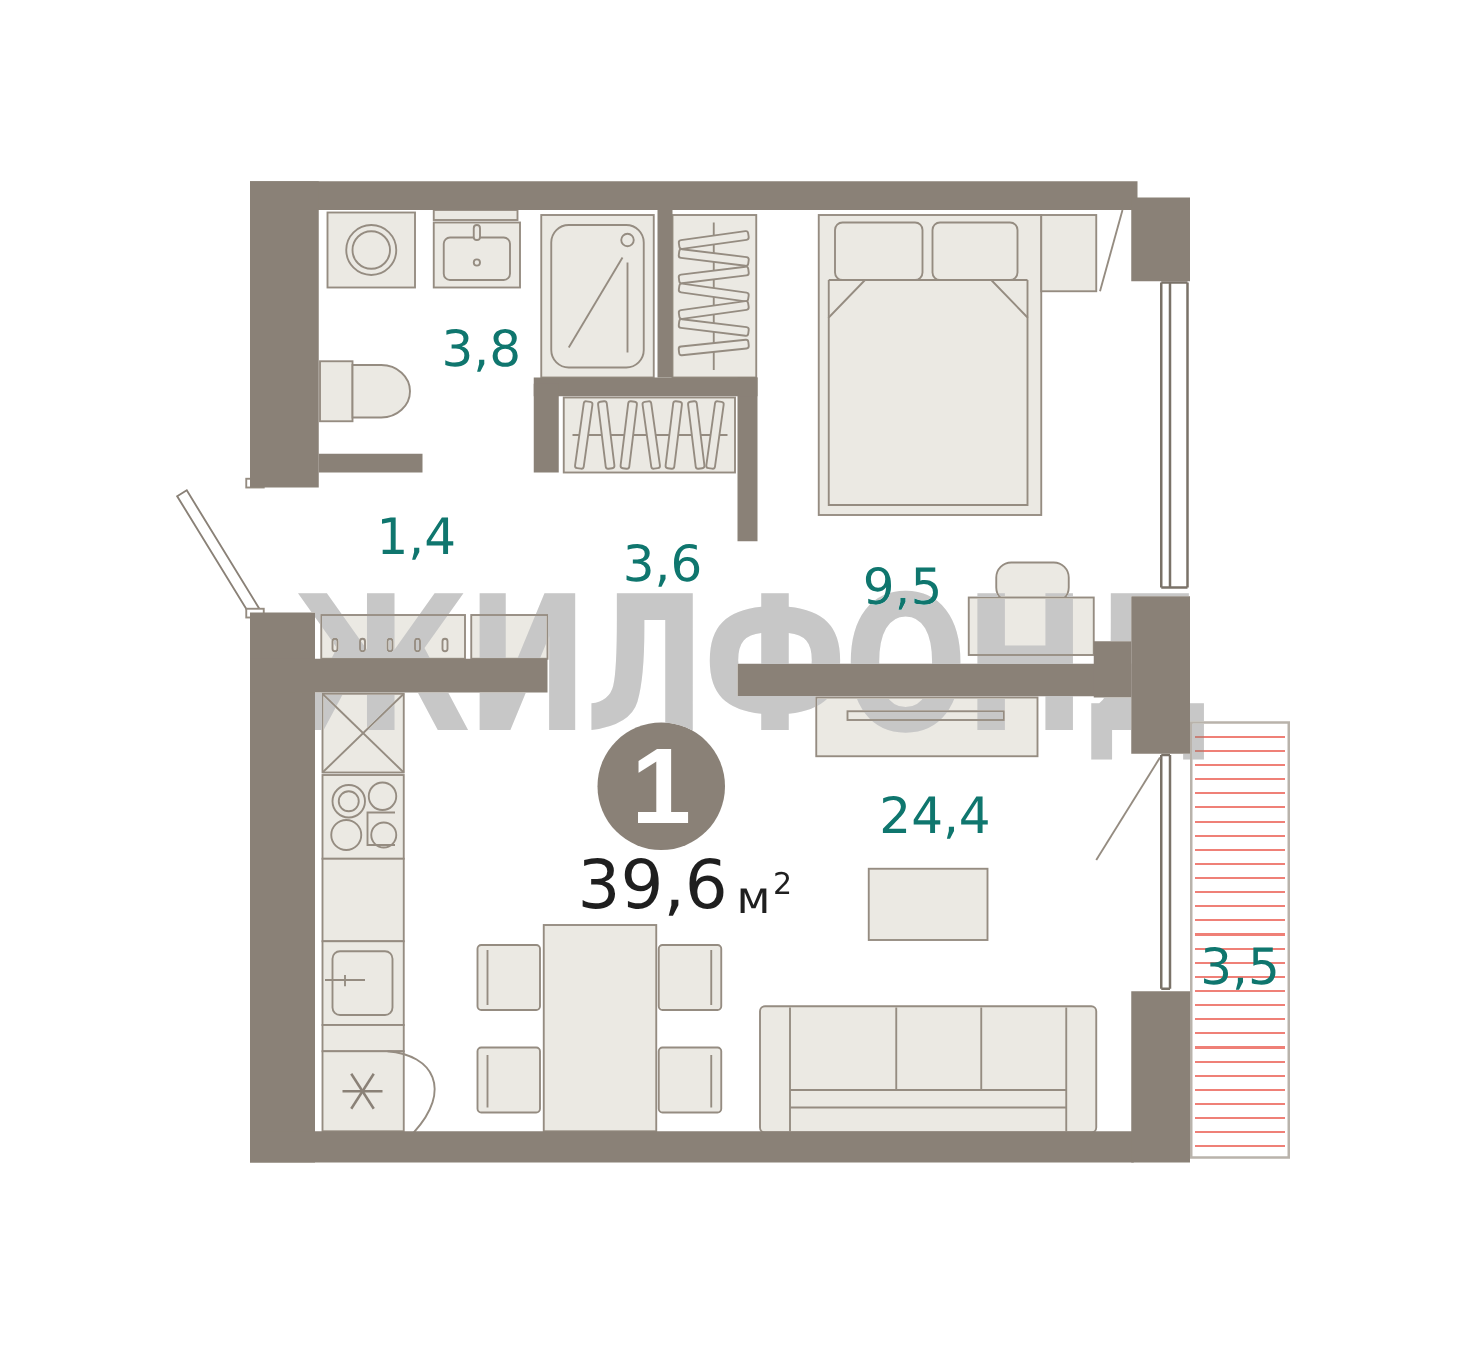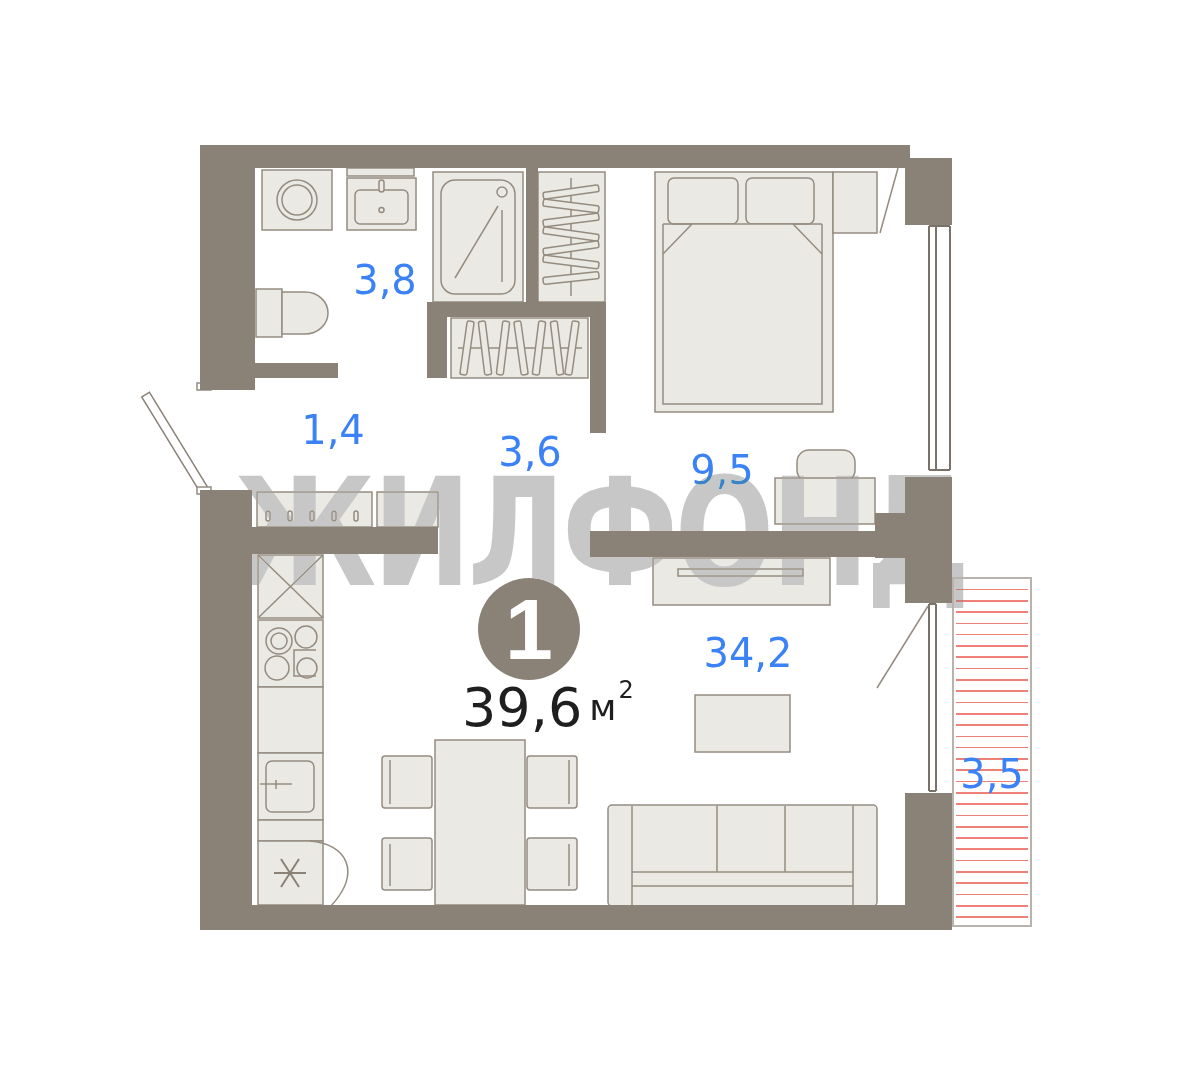--- a/index.html
+++ b/index.html
@@ -5,25 +5,25 @@
   html,body{margin:0;padding:0;background:#fff;}
   .stage{position:relative;width:1185px;height:1080px;background:#fff;overflow:hidden;
          font-family:"Liberation Sans",sans-serif;}
   .wall{position:absolute;background:#8a8177;z-index:20;}
   .furniture-svg{position:absolute;left:0;top:0;z-index:10;}
   .balcony{position:absolute;left:952px;top:577px;width:80px;height:350px;z-index:5;
            border:2px solid #b9b3ab;background-color:#fff;
            background-image:repeating-linear-gradient(180deg,#fff 0 9.6px,#ef8077 9.6px 11.3px);
            background-clip:content-box;padding:4px 2px;box-sizing:border-box;}
   .room-label{position:absolute;transform:translate(-50%,-50%);z-index:30;
-              font-family:"DejaVu Sans",sans-serif;font-size:40px;color:#3b82f6;white-space:nowrap;}
+              font-family:"DejaVu Sans",sans-serif;font-size:40px;color:#0f766e;white-space:nowrap;}
   .badge{position:absolute;left:478px;top:578px;width:102px;height:102px;border-radius:50%;
          background:#8a8177;color:#ffffff;display:flex;align-items:center;justify-content:center;
          z-index:30;font-family:"Liberation Sans",sans-serif;font-weight:700;font-size:86px;}
-  .total-area{position:absolute;left:462px;top:676px;display:flex;align-items:center;z-index:30;
+  .total-area{position:absolute;left:462px;top:676px;display:flex;align-items:flex-end;z-index:30;
               color:#1f1f1f;font-family:"DejaVu Sans",sans-serif;}
   .ta-value{font-size:54px;}
   .ta-unit{font-size:36px;margin-left:7px;}
   .ta-sup{font-size:24px;transform:translateY(-18px);margin-left:2px;}
   .watermark{position:absolute;left:600px;top:540px;z-index:40;
              transform:translate(-50%,-54%) scale(0.78,1);transform-origin:center;
              font-family:"DejaVu Sans",sans-serif;font-weight:700;font-size:150px;
              letter-spacing:-4px;color:#c7c7c7;mix-blend-mode:darken;white-space:nowrap;}
 </style>
 </head>
@@ -218,21 +218,21 @@
       <line x1="929" y1="604" x2="936" y2="604"></line>
       <line x1="929" y1="791" x2="936" y2="791"></line>
     </g>
     <line x1="877" y1="688" x2="928" y2="606" stroke="#958c81" stroke-width="1.5"></line>
   </svg>
 
   <div class="room-label" style="left:385px;top:280px">3,8</div>
   <div class="room-label" style="left:333px;top:430px">1,4</div>
   <div class="room-label" style="left:530px;top:452px">3,6</div>
   <div class="room-label" style="left:722px;top:470px">9,5</div>
-  <div class="room-label" style="left:748px;top:653px">34,2</div>
+  <div class="room-label" style="left:748px;top:653px">24,4</div>
   <div class="room-label" style="left:992px;top:774px">3,5</div>
 
   <div class="badge">
     <span>1</span>
   </div>
 
   <div class="total-area">
     <span class="ta-value">39,6</span>
     <span class="ta-unit">м</span>
     <span class="ta-sup">2</span>

